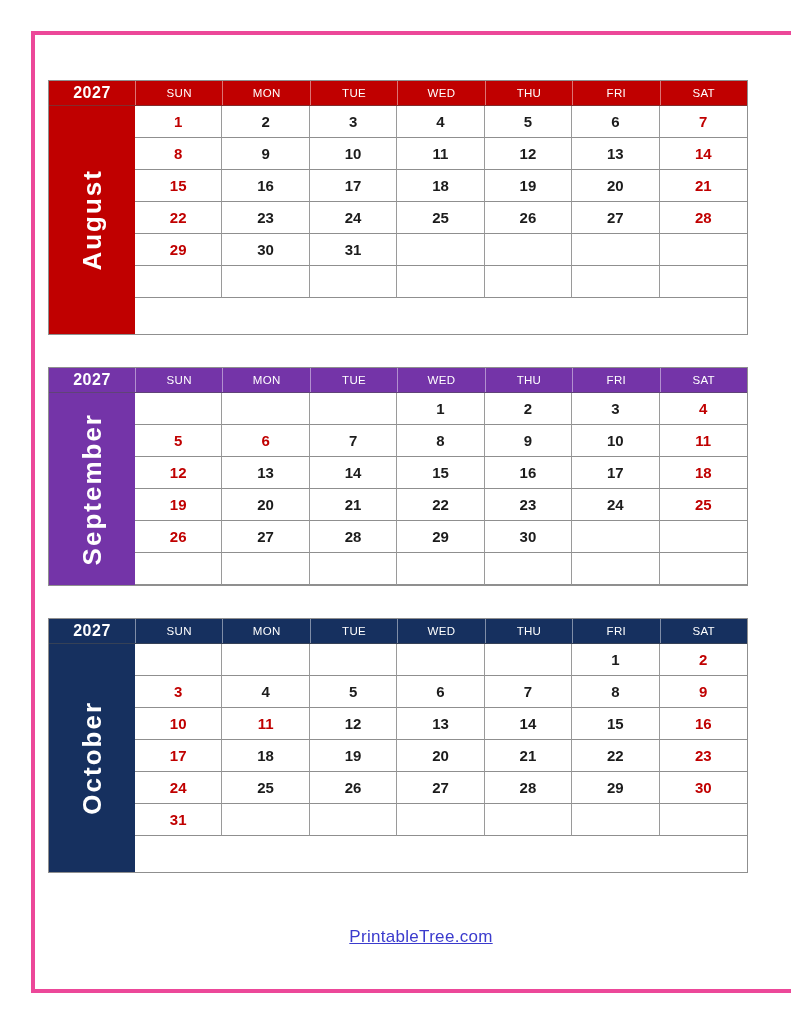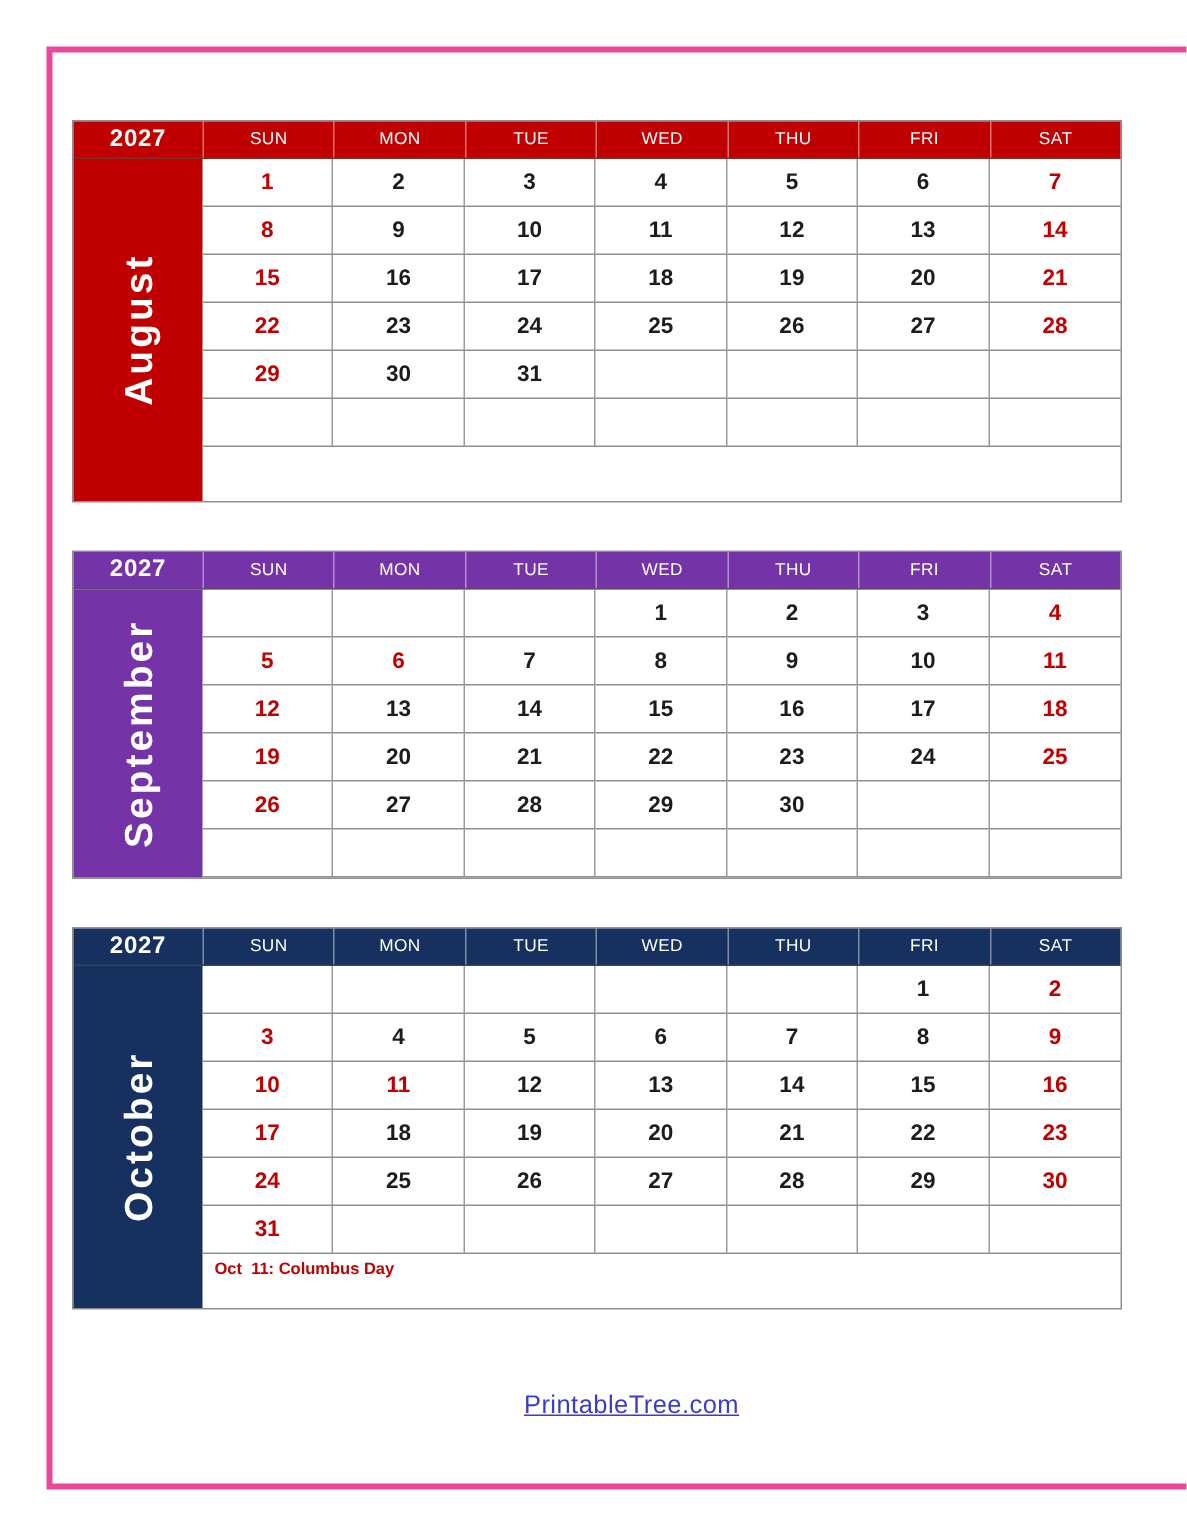--- a/index.html
+++ b/index.html
@@ -245,21 +245,20 @@
             <div class="cal-cell red">30</div>
             <div class="cal-cell red">31</div>
             <div class="cal-cell"></div>
             <div class="cal-cell"></div>
             <div class="cal-cell"></div>
             <div class="cal-cell"></div>
             <div class="cal-cell"></div>
             <div class="cal-cell"></div>
           </div>
         <div class="cal-notes">
-            <div class="holiday-line">Oct  11: Columbus Day</div>
           </div>
       </div>
     </div>
   </section>
 
   <div class="footer">
     <a href="#" style="color: rgb(59, 59, 205);">PrintableTree.com</a>
   </div>
 
 </div>

